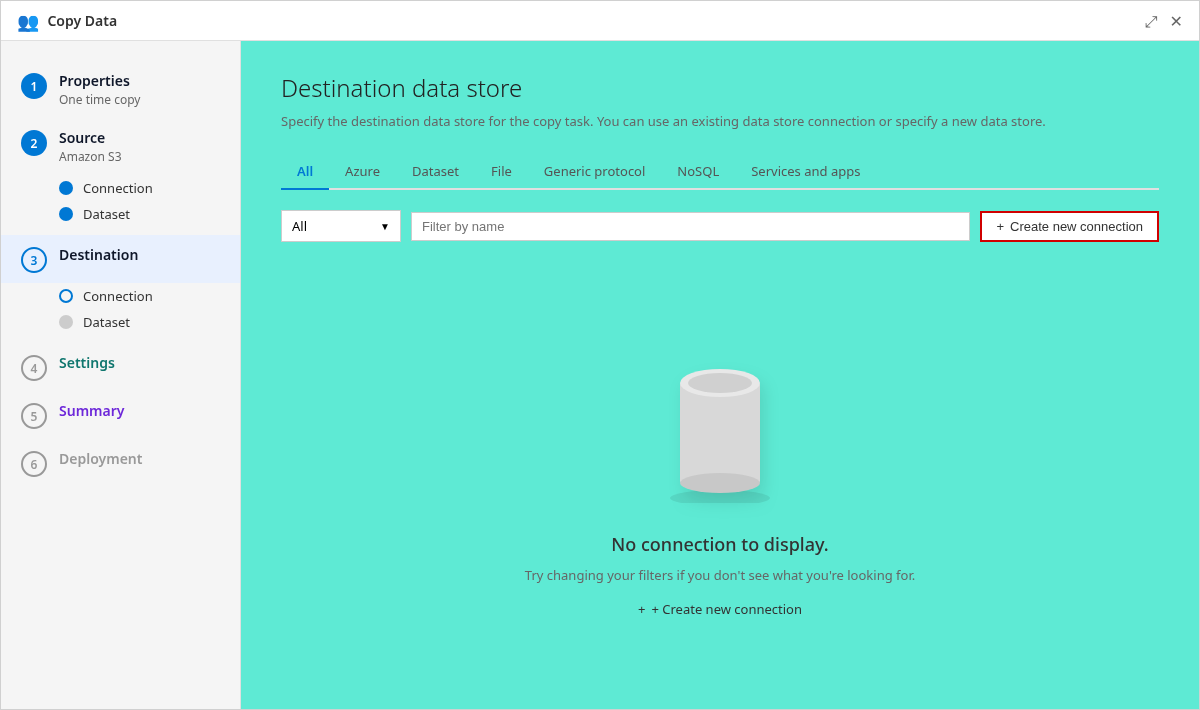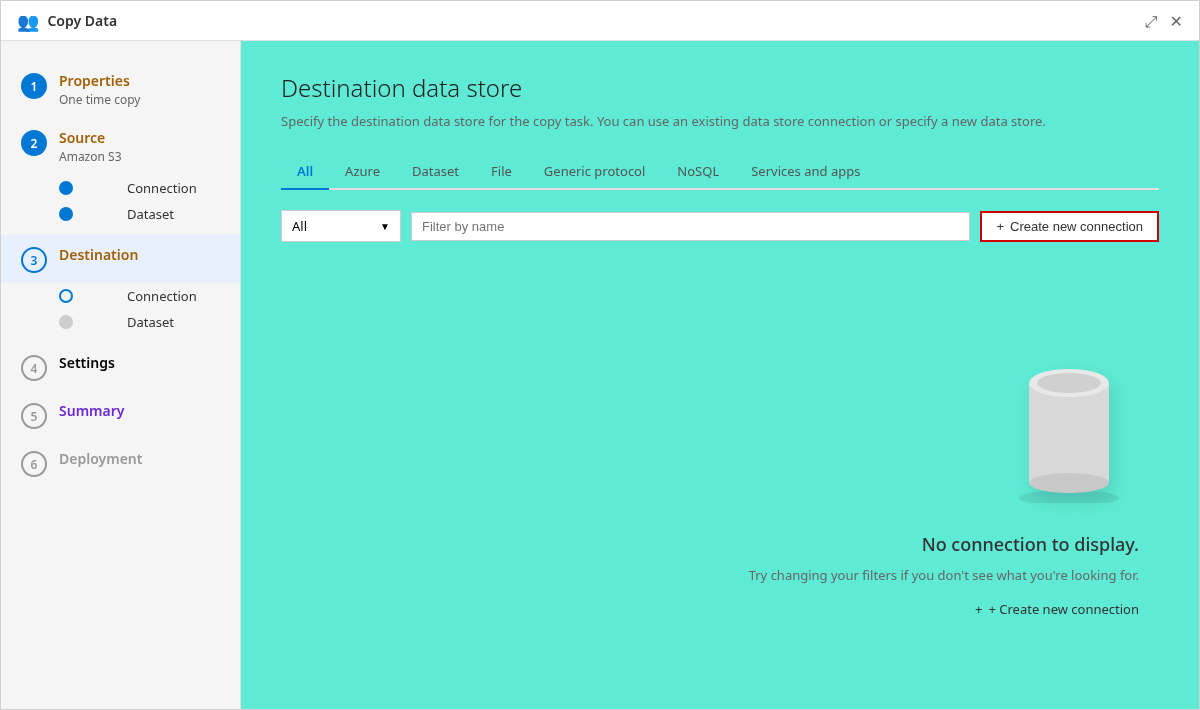--- a/index.html
+++ b/index.html
@@ -102,37 +102,36 @@
       color: #999;
       border: 2px solid #999;
     }
     .nav-text-group {
       display: flex;
       flex-direction: column;
     }
     .nav-label {
       font-size: 14px;
       font-weight: 600;
-      color: #a16207;
+      color: #0f172a;
     }
     .nav-sublabel {
       font-size: 12px;
       color: #666;
       margin-top: 1px;
     }
     
     .sub-items {
       padding-left: 58px;
       padding-bottom: 8px;
     }
     .sub-item {
       display: flex;
       align-items: center;
       padding: 4px 0;
-      gap: 44px;
     }
     .sub-dot {
       width: 14px;
       height: 14px;
       border-radius: 50%;
       margin-right: 10px;
       flex-shrink: 0;
     }
     .sub-dot.blue {
       background: #0078d4;
@@ -222,21 +221,21 @@
       color: #333;
       display: flex;
       align-items: center;
       gap: 6px;
       white-space: nowrap;
     }
     
     .empty-state {
       display: flex;
       flex-direction: column;
-      align-items: flex-end;
+      align-items: center;
       justify-content: center;
       flex: 1;
       padding: 20px;
     }
     .cylinder-icon {
       margin-bottom: 24px;
     }
     .empty-title {
       font-size: 18px;
       font-weight: 500;
@@ -344,21 +343,21 @@
         </div>
         <div class="sub-item">
           <div class="sub-dot gray"></div>
           <span class="sub-label">Dataset</span>
         </div>
       </div>
 
       <div class="nav-item">
         <div class="nav-circle disabled">4</div>
         <div class="nav-text-group">
-          <span class="nav-label disabled" style="color:#000000">Settings</span>
+          <span class="nav-label disabled" style="color:#0f766e">Settings</span>
         </div>
       </div>
 
       <div class="nav-item">
         <div class="nav-circle disabled">5</div>
         <div class="nav-text-group">
           <span class="nav-label disabled" style="color:#6d28d9">Summary</span>
         </div>
       </div>
 

